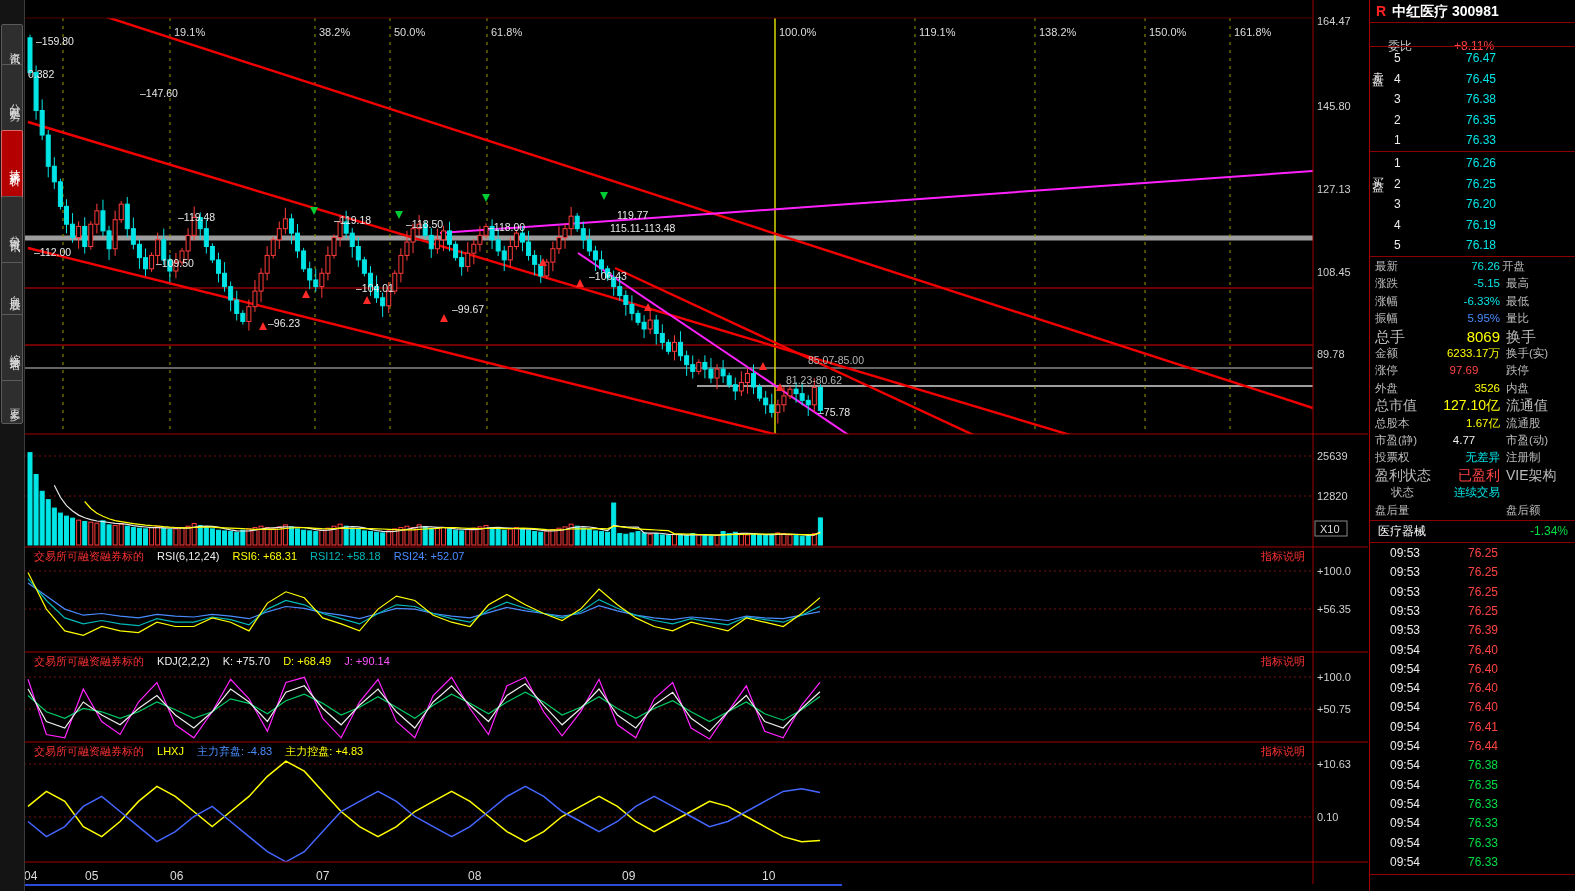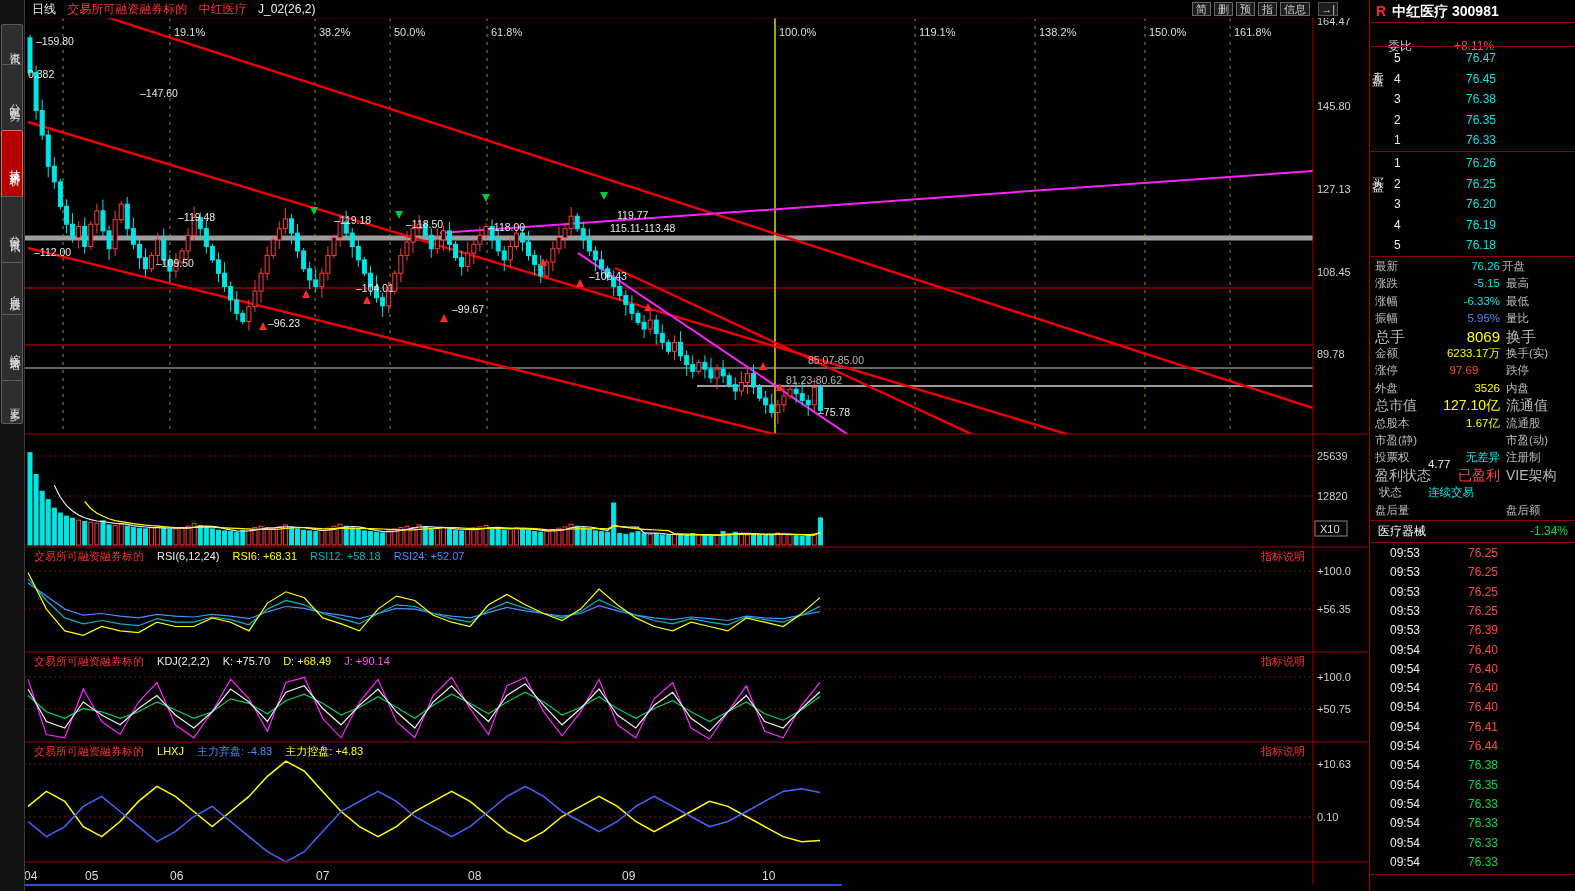--- a/index.html
+++ b/index.html
@@ -32,34 +32,20 @@
   <div id="sidebar">
       <div class="side-tab" style="top: 24px; height: 36px;">资讯</div>
       <div class="side-tab" style="top: 64px; height: 62px;">分时走势</div>
       <div class="side-tab active" style="top: 130px; height: 62px;">技术分析</div>
       <div class="side-tab" style="top: 196px; height: 62px;">公司资讯</div>
       <div class="side-tab" style="top: 262px; height: 48px;">自选股</div>
       <div class="side-tab" style="top: 314px; height: 62px;">综合排名</div>
       <div class="side-tab" style="top: 380px; height: 36px;">更多</div>
     </div>
 
-  <div id="topbar">
-    <span class="seg white">日线</span>
-    <span class="seg red">交易所可融资融券标的</span>
-    <span class="seg red">中红医疗</span>
-    <span class="seg white">J_02(26,2)</span>
-    <div id="tb-right">
-        <span class="tb-btn">简</span>
-        <span class="tb-btn">删</span>
-        <span class="tb-btn">预</span>
-        <span class="tb-btn">指</span>
-        <span class="tb-btn">信息</span>
-      </div>
-    <span id="tb-nav">→|</span>
-  </div>
 
   <svg id="cv" width="1575" height="891">
       <defs>
         <clipPath id="cpMain">
           <rect x="24" y="18" width="1289" height="416"></rect>
         </clipPath>
         <clipPath id="cpVol">
           <rect x="24" y="451" width="1289" height="96"></rect>
         </clipPath>
         <clipPath id="cpRsi">
@@ -635,24 +621,24 @@
       <div style="position:absolute;left:0;top:258px;width:206px;height:17px;line-height:17px;font-size:11.5px;white-space:nowrap;"><span style="color:#bbbbbb;margin-left:5px;">最新</span><span style="color:#00e5e5;position:absolute;left:58px;width:72px;text-align:right;">76.26</span><span style="color:#bbbbbb;position:absolute;left:132px;">开盘</span></div>
       <div style="position:absolute;left:0;top:275.4px;width:206px;height:17px;line-height:17px;font-size:11.5px;white-space:nowrap;"><span style="color:#bbbbbb;margin-left:5px;">涨跌</span><span style="color:#00e5e5;position:absolute;left:58px;width:72px;text-align:right;">-5.15</span><span style="color:#bbbbbb;position:absolute;left:136px;">最高</span></div>
       <div style="position:absolute;left:0;top:292.8px;width:206px;height:17px;line-height:17px;font-size:11.5px;white-space:nowrap;"><span style="color:#bbbbbb;margin-left:5px;">涨幅</span><span style="color:#00e5e5;position:absolute;left:58px;width:72px;text-align:right;">-6.33%</span><span style="color:#bbbbbb;position:absolute;left:136px;">最低</span></div>
       <div style="position:absolute;left:0;top:310.2px;width:206px;height:17px;line-height:17px;font-size:11.5px;white-space:nowrap;"><span style="color:#bbbbbb;margin-left:5px;">振幅</span><span style="color:#4a8cff;position:absolute;left:58px;width:72px;text-align:right;">5.95%</span><span style="color:#bbbbbb;position:absolute;left:136px;">量比</span></div>
       <div style="position:absolute;left:0;top:327.6px;width:206px;height:17px;line-height:17px;font-size:15px;white-space:nowrap;"><span style="color:#bbbbbb;margin-left:5px;">总手</span><span style="color:#ffff00;position:absolute;left:58px;width:72px;text-align:right;">8069</span><span style="color:#bbbbbb;position:absolute;left:136px;">换手</span></div>
       <div style="position:absolute;left:0;top:345px;width:206px;height:17px;line-height:17px;font-size:11.5px;white-space:nowrap;"><span style="color:#bbbbbb;margin-left:5px;">金额</span><span style="color:#ffff00;position:absolute;left:58px;width:72px;text-align:right;">6233.17万</span><span style="color:#bbbbbb;position:absolute;left:136px;">换手(实)</span></div>
       <div style="position:absolute;left:0;top:362.4px;width:206px;height:17px;line-height:17px;font-size:11.5px;white-space:nowrap;"><span style="color:#bbbbbb;margin-left:5px;">涨停</span><span style="color:#ff4444;position:absolute;left:58px;width:72px;text-align:center;">97.69</span><span style="color:#bbbbbb;position:absolute;left:136px;">跌停</span></div>
       <div style="position:absolute;left:0;top:379.79999999999995px;width:206px;height:17px;line-height:17px;font-size:11.5px;white-space:nowrap;"><span style="color:#bbbbbb;margin-left:5px;">外盘</span><span style="color:#ffff00;position:absolute;left:58px;width:72px;text-align:right;">3526</span><span style="color:#bbbbbb;position:absolute;left:136px;">内盘</span></div>
       <div style="position:absolute;left:0;top:397.2px;width:206px;height:17px;line-height:17px;font-size:14px;white-space:nowrap;"><span style="color:#bbbbbb;margin-left:5px;">总市值</span><span style="color:#ffff00;position:absolute;left:58px;width:72px;text-align:right;">127.10亿</span><span style="color:#bbbbbb;position:absolute;left:136px;">流通值</span></div>
       <div style="position:absolute;left:0;top:414.6px;width:206px;height:17px;line-height:17px;font-size:11.5px;white-space:nowrap;"><span style="color:#bbbbbb;margin-left:5px;">总股本</span><span style="color:#ffff00;position:absolute;left:58px;width:72px;text-align:right;">1.67亿</span><span style="color:#bbbbbb;position:absolute;left:136px;">流通股</span></div>
-      <div style="position:absolute;left:0;top:432px;width:206px;height:17px;line-height:17px;font-size:11.5px;white-space:nowrap;"><span style="color:#bbbbbb;margin-left:5px;">市盈(静)</span><span style="color:#eeeeee;position:absolute;left:58px;width:72px;text-align:left;margin-top:24px;">4.77</span><span style="color:#bbbbbb;position:absolute;left:136px;">市盈(动)</span></div>
+      <div style="position:absolute;left:0;top:432px;width:206px;height:17px;line-height:17px;font-size:11.5px;white-space:nowrap;"><span style="color:#bbbbbb;margin-left:5px;">市盈(静)</span><span style="color:#eeeeee;position:absolute;left:58px;width:72px;text-align:center;">4.77</span><span style="color:#bbbbbb;position:absolute;left:136px;">市盈(动)</span></div>
       <div style="position:absolute;left:0;top:449.4px;width:206px;height:17px;line-height:17px;font-size:11.5px;white-space:nowrap;"><span style="color:#bbbbbb;margin-left:5px;">投票权</span><span style="color:#00e5e5;position:absolute;left:58px;width:72px;text-align:right;">无差异</span><span style="color:#bbbbbb;position:absolute;left:136px;">注册制</span></div>
       <div style="position:absolute;left:0;top:466.79999999999995px;width:206px;height:17px;line-height:17px;font-size:14px;white-space:nowrap;"><span style="color:#bbbbbb;margin-left:5px;">盈利状态</span><span style="color:#ff4444;position:absolute;left:58px;width:72px;text-align:right;">已盈利</span><span style="color:#bbbbbb;position:absolute;left:136px;">VIE架构</span></div>
-      <div style="position:absolute;left:0;top:484.2px;width:206px;height:17px;line-height:17px;font-size:11.5px;white-space:nowrap;"><span style="color:#bbbbbb;margin-left:9px;">状态</span><span style="color:#00e5e5;position:absolute;left:58px;width:72px;text-align:left;">连续交易</span></div>
+      <div style="position:absolute;left:0;top:484.2px;width:206px;height:17px;line-height:17px;font-size:11.5px;white-space:nowrap;"><span style="color:#bbbbbb;margin-left:21px;">状态</span><span style="color:#00e5e5;position:absolute;left:58px;width:72px;text-align:right;">连续交易</span></div>
       <div style="position:absolute;left:0;top:501.59999999999997px;width:206px;height:17px;line-height:17px;font-size:11.5px;white-space:nowrap;"><span style="color:#bbbbbb;margin-left:5px;">盘后量</span><span style="color:#eeeeee;position:absolute;left:58px;width:72px;text-align:right;"></span><span style="color:#bbbbbb;position:absolute;left:136px;">盘后额</span></div>
       <div style="position:absolute;left:0;top:520px;width:206px;border-top:1px solid #8b0000;"></div>
       <div style="position:absolute;left:0;top:521px;width:206px;height:20px;line-height:20px;"><span style="color:#ffffff;margin-left:8px;">医疗器械</span><span style="color:#00dd44;position:absolute;right:8px;">-1.34%</span></div>
       <div style="position:absolute;left:0;top:542px;width:206px;border-top:1px solid #8b0000;"></div>
       <div style="position:absolute;left:0;top:544px;width:206px;height:330px;overflow:hidden;">
         <div style="position:absolute;left:0;top:0px;width:206px;height:19px;line-height:19px;"><span style="color:#eeeeee;margin-left:20px;">09:53</span><span style="color:#ff4444;position:absolute;left:70px;width:58px;text-align:right;">76.25</span></div>
         <div style="position:absolute;left:0;top:19.3px;width:206px;height:19px;line-height:19px;"><span style="color:#eeeeee;margin-left:20px;">09:53</span><span style="color:#ff4444;position:absolute;left:70px;width:58px;text-align:right;">76.25</span></div>
         <div style="position:absolute;left:0;top:38.6px;width:206px;height:19px;line-height:19px;"><span style="color:#eeeeee;margin-left:20px;">09:53</span><span style="color:#ff4444;position:absolute;left:70px;width:58px;text-align:right;">76.25</span></div>
         <div style="position:absolute;left:0;top:57.900000000000006px;width:206px;height:19px;line-height:19px;"><span style="color:#eeeeee;margin-left:20px;">09:53</span><span style="color:#ff4444;position:absolute;left:70px;width:58px;text-align:right;">76.25</span></div>
         <div style="position:absolute;left:0;top:77.2px;width:206px;height:19px;line-height:19px;"><span style="color:#eeeeee;margin-left:20px;">09:53</span><span style="color:#ff4444;position:absolute;left:70px;width:58px;text-align:right;">76.39</span></div>

